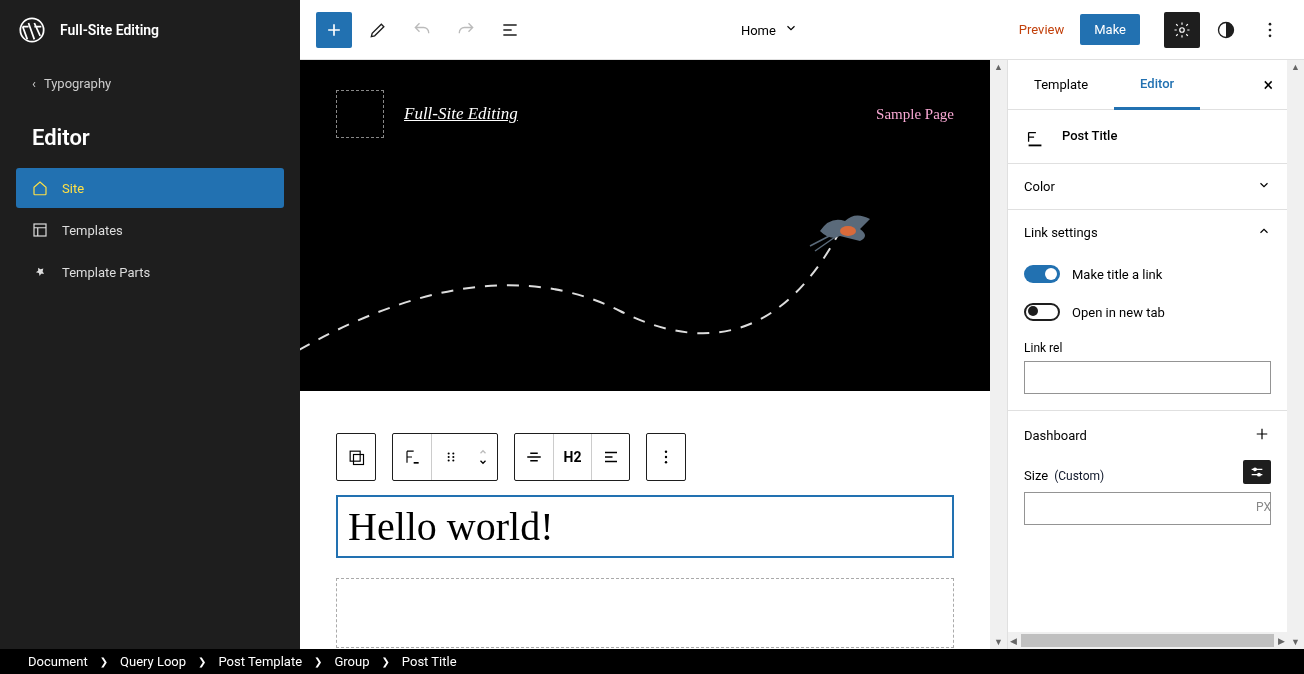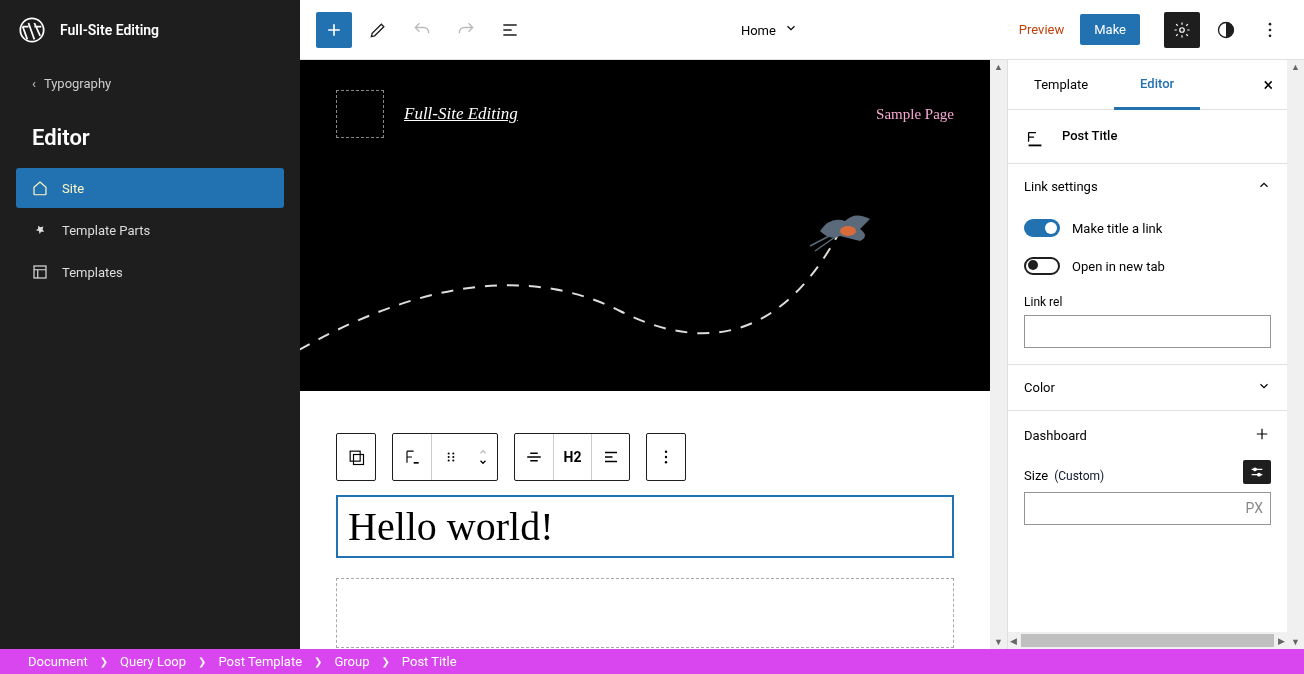--- a/index.html
+++ b/index.html
@@ -6,21 +6,21 @@
 body{width:1304px;height:674px;overflow:hidden;background:#fff;display:flex;flex-direction:column}
 .app{display:flex;flex:1;min-height:0}
 .sidebar{width:300px;background:#1e1e1e;color:#fff;display:flex;flex-direction:column}
 .sb-header{display:flex;align-items:center;padding:14px 16px;gap:12px}
 .wp-logo{width:32px;height:32px;display:flex;align-items:center;justify-content:center}
 .sb-title{font-size:14px;font-weight:600}
 .sb-back{display:flex;align-items:center;gap:8px;padding:16px 32px;color:#ccc;font-size:13px;cursor:pointer}
 .sb-editor{padding:18px 32px;font-size:22px;font-weight:600}
 .sb-nav{padding:0 16px}
 .sb-item{display:flex;align-items:center;gap:12px;padding:10px 14px;border-radius:3px;font-size:13px;cursor:pointer;color:#ddd;margin-bottom:2px}
-.sb-item.active{background:#2271b1;color:#fef9c3}
+.sb-item.active{background:#2271b1;color:#fde047}
 .sb-ico{width:20px;height:20px;display:flex;align-items:center;justify-content:center}
 .main{flex:1;display:flex;flex-direction:column;min-width:0}
 .topbar{height:60px;display:flex;align-items:center;padding:0 16px;background:#fff;border-bottom:1px solid #e0e0e0;gap:8px}
 .tb-btn{width:36px;height:36px;display:flex;align-items:center;justify-content:center;border-radius:2px;cursor:pointer;color:#1e1e1e}
 .tb-add{background:#2271b1;color:#fff}
 .tb-disabled{color:#bbb}
 .tb-center{flex:1;display:flex;align-items:flex-end;justify-content:center;gap:8px;font-size:13px}
 .tb-preview{color:#c2410c;font-size:13px;cursor:pointer;padding:0 8px}
 .tb-save{background:#2271b1;color:#fff;font-size:13px;padding:8px 14px;border-radius:2px;cursor:pointer}
 .tb-settings{background:#1e1e1e;color:#fff}
@@ -56,24 +56,24 @@
 .toggle.off{background:#fff;border:2px solid #1e1e1e}
 .toggle-knob{width:12px;height:12px;border-radius:50%;position:absolute;top:3px}
 .toggle.on .toggle-knob{right:3px;background:#fff}
 .toggle.off .toggle-knob{left:2px;top:1px;background:#1e1e1e;width:10px;height:10px}
 .field-label{font-size:12px;margin:10px 0 6px}
 .field-input{width:100%;border:1px solid #949494;padding:8px;font-size:13px}
 .typo-size{display:flex;align-items:baseline;gap:6px;padding:0 16px 8px}
 .typo-custom{color:#0f172a;font-size:12px}
 .typo-ctrl{margin-left:auto;width:28px;height:24px;background:#1e1e1e;border-radius:2px;display:flex;align-items:center;justify-content:center;color:#fff}
 .size-input-wrap{padding:0 16px 16px;position:relative}
-.size-px{position:absolute;right:24px;top:8px;font-size:14px;color:#888}
+.size-px{position:absolute;right:16px;top:8px;font-size:12px;color:#888}
 .scrollbar-v{width:17px;background:#f0f0f0;display:flex;flex-direction:column;align-items:center;justify-content:space-between;padding:2px 0}
 .sb-arrow{font-size:9px;color:#666;cursor:pointer}
-.bottom-bar{height:25px;background:#d946ef;color:#fff;display:flex;align-items:center;font-size:13px;padding:0 28px}
+.bottom-bar{height:25px;background:#000000;color:#fff;display:flex;align-items:center;font-size:13px;padding:0 28px}
 .bc-item{cursor:pointer}
 .bc-sep{margin:0 12px;font-size:10px}
 .insp-scroll-h{height:17px;background:#f0f0f0;display:flex;align-items:center;justify-content:space-between;padding:0 2px;margin-top:auto}
 .insp-scroll-h-thumb{flex:1;height:13px;background:#c0c0c0;margin:0 4px}
 </style>
 </head>
 <body>
 
 <div class="app">
   <div class="sidebar">
@@ -95,34 +95,34 @@
       <div class="sb-item active">
         <span class="sb-ico">
             <svg width="18" height="18" viewBox="0 0 24 24" fill="none" stroke="currentColor" stroke-width="1.6">
               <path d="M4 11l8-7 8 7v9a1 1 0 01-1 1H5a1 1 0 01-1-1z"></path>
             </svg>
           </span>
         <span>Site</span>
       </div>
       <div class="sb-item">
         <span class="sb-ico">
-            <svg width="18" height="18" viewBox="0 0 24 24" fill="currentColor">
-              <path d="M12 3l3 5 5 1-4 4 1 5-5-3-5 3 1-5-4-4 5-1z" transform="rotate(45 12 12) scale(0.7) translate(5 5)"></path>
-            </svg>
-          </span>
-        <span>Template Parts</span>
-      </div>
-      <div class="sb-item">
-        <span class="sb-ico">
             <svg width="18" height="18" viewBox="0 0 24 24" fill="none" stroke="currentColor" stroke-width="1.6">
               <rect x="4" y="4" width="16" height="16"></rect>
               <path d="M4 9h16M9 9v11"></path>
             </svg>
           </span>
         <span>Templates</span>
+      </div>
+      <div class="sb-item">
+        <span class="sb-ico">
+            <svg width="18" height="18" viewBox="0 0 24 24" fill="currentColor">
+              <path d="M12 3l3 5 5 1-4 4 1 5-5-3-5 3 1-5-4-4 5-1z" transform="rotate(45 12 12) scale(0.7) translate(5 5)"></path>
+            </svg>
+          </span>
+        <span>Template Parts</span>
       </div>
     </div>
   </div>
 
   <div class="main">
     <div class="topbar">
       <div class="tb-btn tb-add">
           <svg width="20" height="20" viewBox="0 0 24 24" stroke="currentColor" stroke-width="2">
             <path d="M12 5v14M5 12h14"></path>
           </svg>
@@ -269,20 +269,28 @@
           <div class="insp-tab active">Editor</div>
           <div class="insp-close">×</div>
         </div>
         <div class="insp-block-head">
           <div class="insp-block-ico"><svg width="22" height="22" viewBox="0 0 24 24" fill="none" stroke="currentColor" stroke-width="1.4">
                 <path d="M5 5h8M5 5v10M5 10h6"></path>
                 <path d="M5 19h14" stroke-width="2"></path>
               </svg></div>
           <div>
             <div class="insp-block-name">Post Title</div>
+          </div>
+        </div>
+        <div class="insp-panel">
+          <div class="insp-panel-head">
+            <span>Color</span>
+            <span><svg width="14" height="14" viewBox="0 0 24 24" fill="none" stroke="currentColor" stroke-width="2">
+                  <path d="M6 9l6 6 6-6"></path>
+                </svg></span>
           </div>
         </div>
         <div class="insp-panel">
           <div class="insp-panel-head">
             <span>Link settings</span>
             <span><svg width="14" height="14" viewBox="0 0 24 24" fill="none" stroke="currentColor" stroke-width="2">
                   <path d="M6 15l6-6 6 6"></path>
                 </svg></span>
           </div>
           <div class="insp-panel-body">
@@ -297,28 +305,20 @@
                   <div class="toggle-knob"></div>
                 </div>
               <span>Open in new tab</span>
             </div>
             <div class="field-label">Link rel</div>
             <input class="field-input" style="">
           </div>
         </div>
         <div class="insp-panel">
           <div class="insp-panel-head">
-            <span>Color</span>
-            <span><svg width="14" height="14" viewBox="0 0 24 24" fill="none" stroke="currentColor" stroke-width="2">
-                  <path d="M6 9l6 6 6-6"></path>
-                </svg></span>
-          </div>
-        </div>
-        <div class="insp-panel">
-          <div class="insp-panel-head">
             <span>Dashboard</span>
             <span><svg width="18" height="18" viewBox="0 0 24 24" stroke="currentColor" stroke-width="1.6">
                   <path d="M12 5v14M5 12h14"></path>
                 </svg></span>
           </div>
           <div class="typo-size">
             <span>Size</span>
             <span class="typo-custom">(Custom)</span>
             <div class="typo-ctrl">
                 <svg width="16" height="16" viewBox="0 0 24 24" fill="none" stroke="currentColor" stroke-width="1.8">

